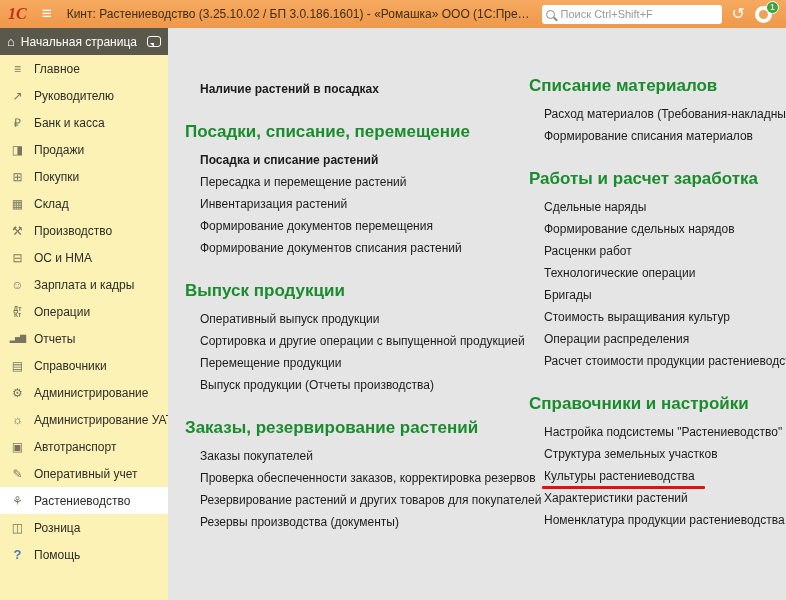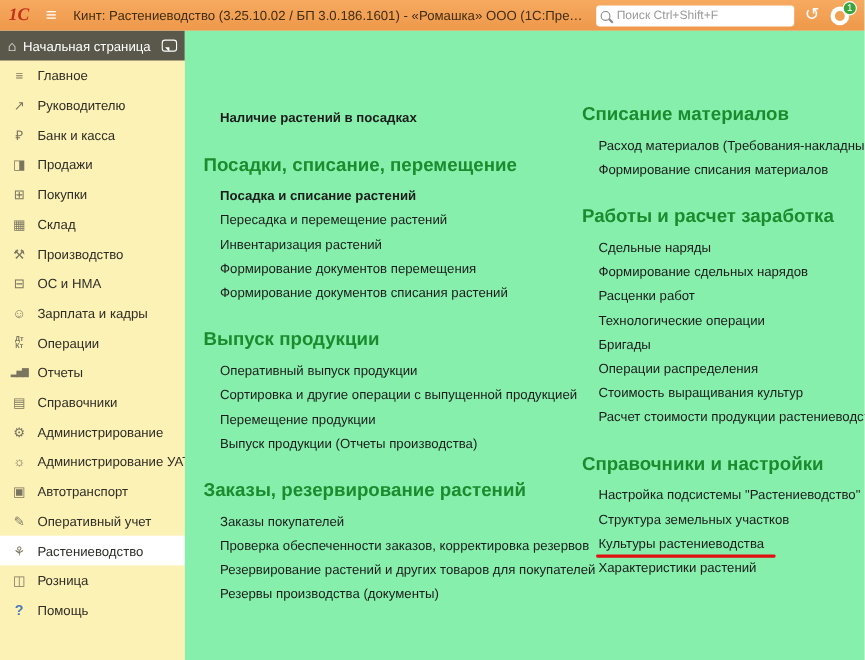--- a/index.html
+++ b/index.html
@@ -31,21 +31,21 @@
   .bubble{margin-left:auto;width:14px;height:11px;border:1px solid #fff;border-radius:3px;position:relative}
   .bubble::after{content:"";position:absolute;bottom:-5px;left:2px;width:0;height:0;border:4px solid transparent;border-top-color:#fff;border-right-width:0}
   .side-item{display:flex;align-items:center;gap:8px;height:27px;padding:0 9px;font-size:12px;color:#2e2d26;cursor:pointer;white-space:nowrap}
   .side-item.selected{background:#fff}
   .side-ic{width:17px;text-align:center;font-size:12px;color:#7a7560;flex:none}
   .side-ic.dtkt{font-size:6.5px;line-height:6px;white-space:pre;font-weight:bold}
   .side-ic.bars{font-size:8px;letter-spacing:-1px}
   .side-ic.help{font-weight:bold;color:#4a79b8;font-size:13px}
 
   
-  .content{flex:1;background:#86efac;display:flex;padding:68px 10px 0 17px;gap:14px;overflow:hidden}
+  .content{flex:1;background:#e5e5e5;display:flex;padding:50px 10px 0 17px;gap:14px;overflow:hidden}
   .col{display:flex;flex-direction:column;align-items:flex-start}
   .col-left{width:330px;flex:none}
   .col-right{flex:1}
   .sec-header{color:var(--section-green,#1a8c2e);font-weight:bold;font-size:17px;line-height:16px;margin:24px 0 9px;white-space:nowrap}
   .col > .sec-header:first-child{margin-top:0}
   .cmd{font-size:12px;line-height:22px;margin-left:15px;cursor:pointer;color:#1c1c1c;white-space:nowrap}
   .cmd.bold{font-weight:bold}
   .red-underline{position:relative;display:inline-block}
   .red-underline::after{content:"";position:absolute;left:-2px;right:-10px;bottom:-2px;height:3px;background:var(--annotation-red,#e01111);border-radius:1px}
 </style>
@@ -181,25 +181,26 @@
       <div class="col col-right" id="col-right">
           <div class="sec-header">Списание материалов</div>
           <div class="cmd">Расход материалов (Требования-накладные)</div>
           <div class="cmd">Формирование списания материалов</div>
           <div class="sec-header">Работы и расчет заработка</div>
           <div class="cmd">Сдельные наряды</div>
           <div class="cmd">Формирование сдельных нарядов</div>
           <div class="cmd">Расценки работ</div>
           <div class="cmd">Технологические операции</div>
           <div class="cmd">Бригады</div>
+          <div class="cmd">Стоимость выращивания культур</div>
           <div class="cmd">Операции распределения</div>
-          <div class="cmd">Стоимость выращивания культур</div>
           <div class="cmd">Расчет стоимости продукции растениеводства</div>
           <div class="sec-header">Справочники и настройки</div>
           <div class="cmd">Настройка подсистемы "Растениеводство"</div>
           <div class="cmd">Структура земельных участков</div>
           <div class="cmd"><span class="red-underline">Культуры растениеводства</span></div>
           <div class="cmd">Характеристики растений</div>
+          <div class="cmd">Номенклатура продукции растениеводства</div>
         </div>
     </div>
 
   </div>
 </div>
 
 </body></html>

